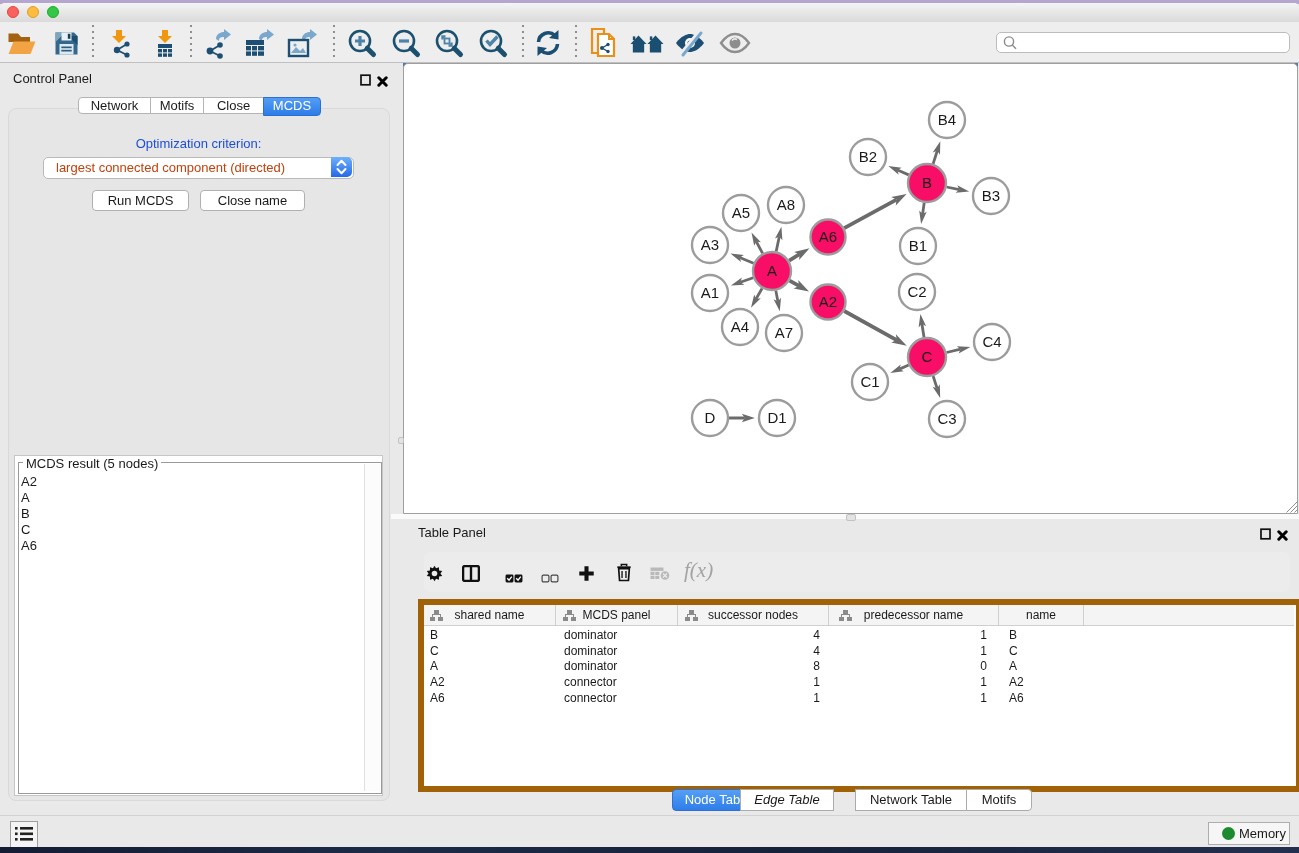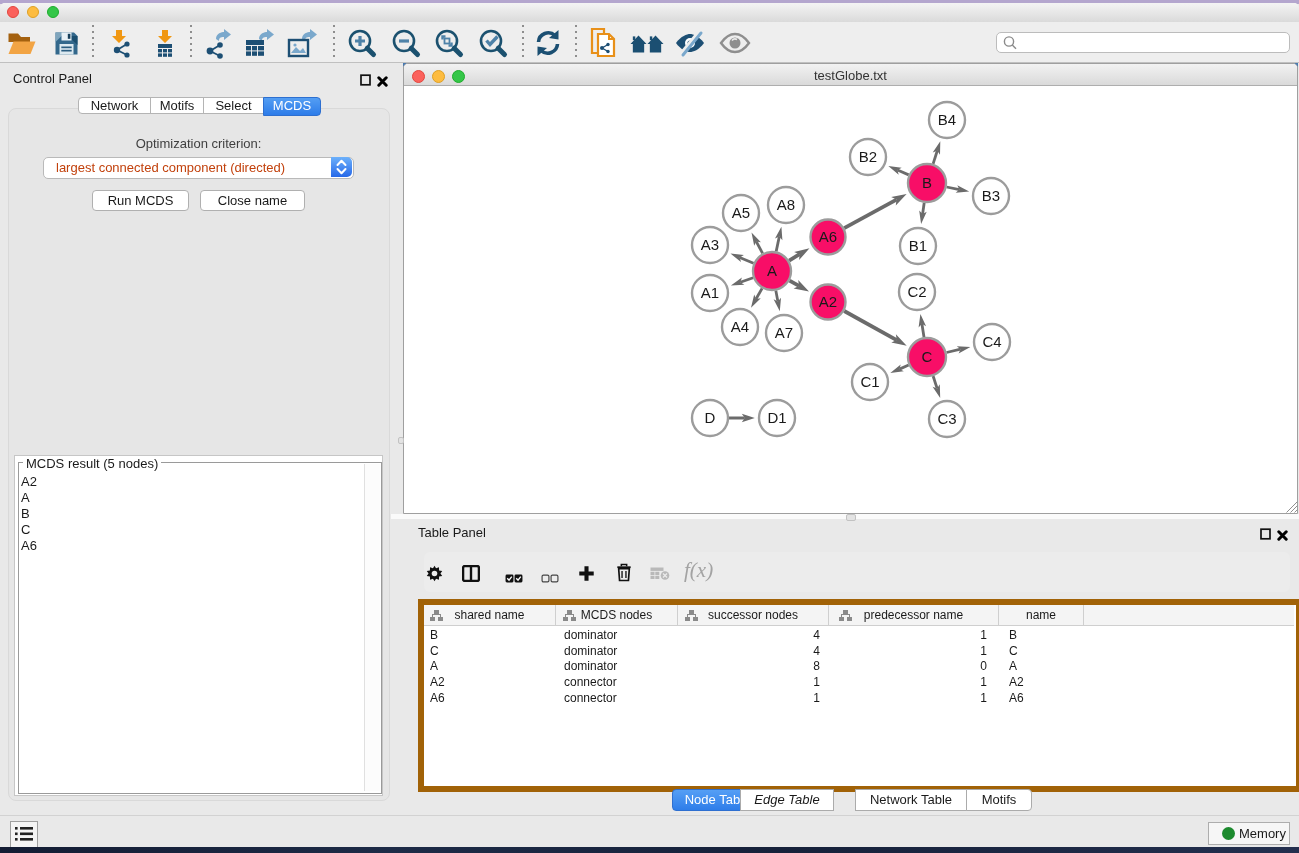--- a/index.html
+++ b/index.html
@@ -22,21 +22,21 @@
   .tbsep{width:2px;height:34px;background:repeating-linear-gradient(#8e8e8e 0 2px,rgba(0,0,0,0) 2px 6px);}
   .tbicon{top:24px;height:38px;display:flex;align-items:center;justify-content:center;}
   #search{left:996px;top:32px;width:292px;height:19px;background:#fff;border:1px solid #bcbcbc;border-radius:5px;}
   
   #cp-title{left:13px;top:71px;font-size:13px;color:#1a1a1a;}
   .panebtn{top:72px;width:13px;height:13px;}
   
   .tab{top:97px;height:15px;border:1px solid #b4b4b4;background:#fff;font-size:13px;color:#1a1a1a;text-align:center;line-height:16px;}
   .tabsel{background:linear-gradient(#549ef3,#2d7ce9);color:#fff;border:1px solid #2d6fd0;height:17px;border-radius:4px 4px 4px 4px;}
   #cp-box{left:8px;top:108px;width:382px;height:693px;background:#e6e6e6;border:1px solid #d9d9d9;border-radius:8px;box-sizing:border-box;}
-  #opt-label{left:0px;top:136px;width:397px;text-align:center;font-size:13px;color:#404040;}
+  #opt-label{left:0px;top:136px;width:397px;text-align:center;font-size:13px;color:#1d4ed8;}
   #combo{left:43px;top:157px;width:309px;height:20px;background:#fff;border:1px solid #b9b9b9;border-radius:5px;}
   #combo-text{left:56px;top:160px;font-size:13px;color:#c2410c;}
   #combo-btn{left:331px;top:157px;width:21px;height:20px;background:linear-gradient(#6db1fb,#2668e8);border-radius:0 5px 5px 0;}
   .btn{top:190px;height:19px;background:#fff;border:1px solid #b0b0b0;border-radius:4px;font-size:13px;color:#1a1a1a;text-align:center;line-height:19px;}
   
   #res-white{left:14px;top:455px;width:369px;height:341px;background:#fff;border:1px solid #c6c6c6;box-sizing:border-box;}
   #res-border{left:18px;top:462px;width:362px;height:330px;border:1px solid #9a9a9a;}
   #res-legend{left:23px;top:456px;background:#fff;padding:0 3px;font-size:13px;color:#1a1a1a;}
   #res-scroll{left:364px;top:464px;width:15px;height:327px;background:#fcfcfc;border-left:1px solid #e0e0e0;}
   .resitem{left:21px;font-size:13px;color:#1a1a1a;}
@@ -254,21 +254,21 @@
     <div id="search" class="abs">
       <svg width="16" height="16" viewBox="0 0 16 16" style="position:absolute;left:5px;top:2px;">
         <circle cx="7" cy="6.5" r="4.6" fill="none" stroke="#8a8a8a" stroke-width="1.4"></circle>
         <path d="M10.3 10 L14 13.7" stroke="#8a8a8a" stroke-width="1.4"></path>
       </svg>
     </div>
     <div id="cp-title" class="abs">Control Panel</div>
     <div id="cp-box" class="abs"></div>
     <div class="abs tab" style="left:78px;width:71px;border-radius:4px 0 0 4px;">Network</div>
     <div class="abs tab" style="left:150px;width:52px;">Motifs</div>
-    <div class="abs tab" style="left:203px;width:59px;">Select</div>
+    <div class="abs tab" style="left:203px;width:59px;">Close</div>
     <div class="abs tab tabsel" style="left:263px;width:56px;border-radius:0 4px 4px 0;">MCDS</div>
     <div id="opt-label" class="abs">Optimization criterion:</div>
     <div id="combo" class="abs"></div>
     <div id="combo-text" class="abs">largest connected component (directed)</div>
     <div id="combo-btn" class="abs"><svg width="21" height="20" viewBox="0 0 21 20">
         <path d="M6.5 8 L10.5 3.8 L14.5 8" fill="none" stroke="#fff" stroke-width="2" stroke-linecap="round" stroke-linejoin="round"></path>
         <path d="M6.5 12 L10.5 16.2 L14.5 12" fill="none" stroke="#fff" stroke-width="2" stroke-linecap="round" stroke-linejoin="round"></path>
       </svg></div>
     <div class="abs btn" style="left:92px;width:95px;">Run MCDS</div>
     <div class="abs btn" style="left:200px;width:103px;">Close name</div>
@@ -283,26 +283,20 @@
     <div class="abs resitem" style="top:538px;">A6</div>
     <div class="abs panebtn" style="left:360px;"><svg width="11" height="12" viewBox="0 0 11 12">
         <rect x="1" y="1.2" width="9" height="9.6" fill="none" stroke="#111" stroke-width="1.7"></rect>
       </svg></div>
     <div class="abs panebtn" style="left:377px;top:73px;"><svg width="11" height="11" viewBox="0 0 11 11">
         <path d="M1.8 1.8 L9.2 9.2 M9.2 1.8 L1.8 9.2" stroke="#000" stroke-width="3" stroke-linecap="round"></path>
       </svg></div>
     <div class="abs" style="left:403px;top:63px;width:7px;height:7px;background:#4a7ab0;"></div>
     <div class="abs" style="left:1291px;top:63px;width:7px;height:7px;background:#4a7ab0;"></div>
     <div id="netwin" class="abs">
-      <div id="nw-titlebar" class="abs">
-        <div class="abs tl2" style="left:8px;background:#fb615c;border:1px solid #e2463d;"></div>
-        <div class="abs tl2" style="left:28px;background:#fdbc40;border:1px solid #dfa023;"></div>
-        <div class="abs tl2" style="left:48px;background:#34c648;border:1px solid #1eac2c;"></div>
-        <div id="nw-title" class="abs">testGlobe.txt</div>
-      </div>
       <svg class="abs" style="left:1px;top:25px;" width="891" height="420" viewBox="0 0 891 420">
 <g stroke="#6b6b6b" fill="#6b6b6b">
 <line x1="348.2" y1="188.7" x2="335.3" y2="193.2" stroke-width="2.8"></line>
 <polygon points="325.9,196.6 336.9,188.6 335.3,193.2 339.4,195.8" stroke="none"></polygon>
 <line x1="348.6" y1="174.3" x2="334.7" y2="168.5" stroke-width="2.8"></line>
 <polygon points="325.5,164.6 338.9,166.1 334.7,168.5 336.0,173.1" stroke="none"></polygon>
 <line x1="357.1" y1="199.4" x2="351.0" y2="210.0" stroke-width="2.8"></line>
 <polygon points="346.0,218.7 349.2,205.6 351.0,210.0 355.8,209.3" stroke="none"></polygon>
 <line x1="357.6" y1="164.4" x2="351.2" y2="152.4" stroke-width="2.8"></line>
 <polygon points="346.5,143.6 355.9,153.3 351.2,152.4 349.2,156.8" stroke="none"></polygon>
@@ -437,21 +431,21 @@
       <div class="abs th" style="left:0px;width:131px;"></div>
       <div class="abs th" style="left:132px;width:121px;"></div>
       <div class="abs th" style="left:254px;width:150px;"></div>
       <div class="abs th" style="left:405px;width:169px;"></div>
       <div class="abs th" style="left:575px;width:84px;"></div>
       <div class="abs hicon" style="left:6px;"></div>
       <div class="abs hicon" style="left:139px;"></div>
       <div class="abs hicon" style="left:261px;"></div>
       <div class="abs hicon" style="left:415px;"></div>
       <div class="abs htext" style="left:0px;width:131px;">shared name</div>
-      <div class="abs htext" style="left:132px;width:121px;">MCDS nodes</div>
+      <div class="abs htext" style="left:132px;width:121px;">MCDS panel</div>
       <div class="abs htext" style="left:254px;width:150px;">successor nodes</div>
       <div class="abs htext" style="left:405px;width:169px;">predecessor name</div>
       <div class="abs htext" style="left:575px;width:84px;text-align:center;">name</div>
       <div class="abs row" style="left:6px;top:23px;">B<br>C<br>A<br>A2<br>A6</div>
       <div class="abs row" style="left:140px;top:23px;">dominator<br>dominator<br>dominator<br>connector<br>connector</div>
       <div class="abs row" style="left:254px;top:23px;width:142px;text-align:right;">4<br>4<br>8<br>1<br>1</div>
       <div class="abs row" style="left:405px;top:23px;width:158px;text-align:right;">1<br>1<br>0<br>1<br>1</div>
       <div class="abs row" style="left:585px;top:23px;">B<br>C<br>A<br>A2<br>A6</div>
     </div>
 

